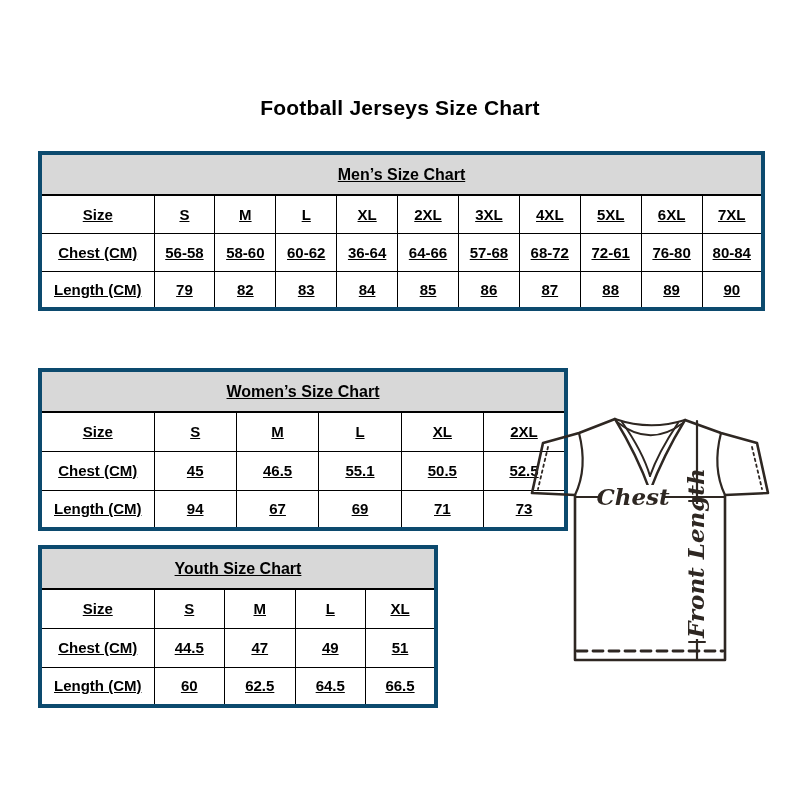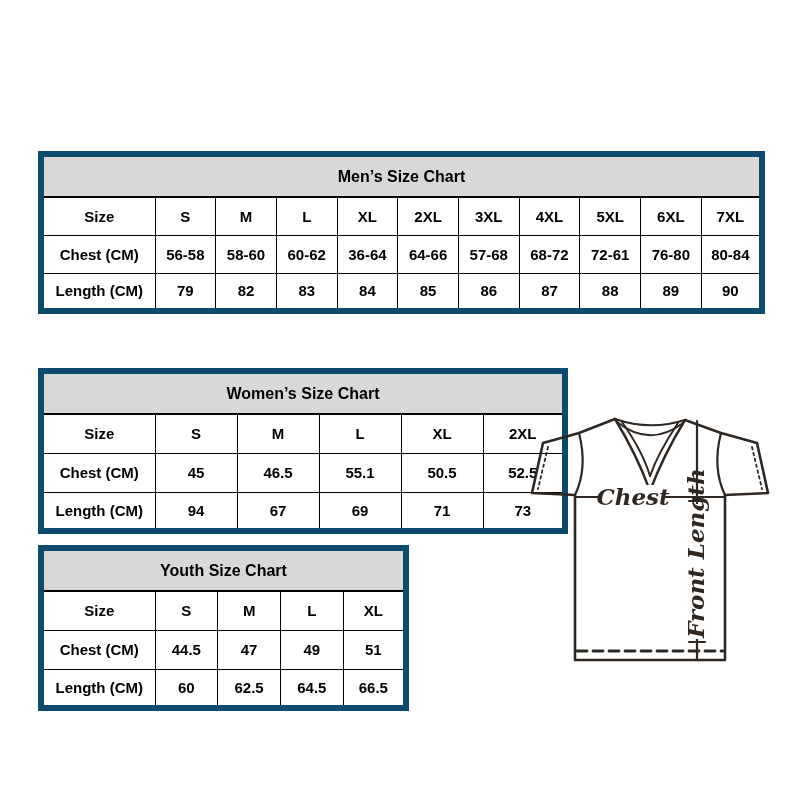--- a/index.html
+++ b/index.html
@@ -6,48 +6,49 @@
   .canvas{
     position:relative;width:800px;height:800px;background:#ffffff;overflow:hidden;
     font-family:"Liberation Sans",sans-serif;color:#000;
   }
   .page-title{
     position:absolute;left:0;top:96px;width:800px;text-align:center;
     font-size:21px;font-weight:bold;letter-spacing:0.2px;
   }
   table.size-table{
     position:absolute;border-collapse:collapse;table-layout:fixed;
-    background:#fff;border:6px solid #0c4a6e;
+    background:#fff;border:4px solid #0c4a6e;text-decoration:underline;
   }
   table.size-table th,table.size-table td{
     border:1px solid #000;font-weight:bold;text-align:center;vertical-align:middle;
     padding:0;font-size:15px;color:#000;overflow:hidden;white-space:nowrap;
   }
   tr.title-row th{
     background:#d8d8d8;font-size:16px;height:39px;border-bottom:2px solid #000;
   }
   #mens{left:38px;top:151px;width:727px;}
   #mens tr{height:38px;}
   #womens{left:38px;top:368px;width:530px;}
   #womens tr{height:39px;}
-  #youth{left:38px;top:545px;width:371px;}
+  #youth{left:38px;top:545px;width:400px;}
   #youth tr{height:39px;}
   col.c-label{width:114px;}
   .jersey-wrap{position:absolute;left:517px;top:400px;width:264px;height:264px;}
   .jersey-wrap svg{display:block;width:264px;height:264px;}
   .measure-label{
     font-family:"DejaVu Serif","Liberation Serif",serif;
     font-style:italic;font-weight:bold;font-size:23px;
   }
 </style>
 </head>
 <body>
 
 <div class="canvas">
 
+  <div class="page-title">Football Jerseys Size Chart</div>
 
   <table class="size-table" id="mens">
     <colgroup>
         <col class="c-label">
         <col>
         <col>
         <col>
         <col>
         <col>
         <col>

